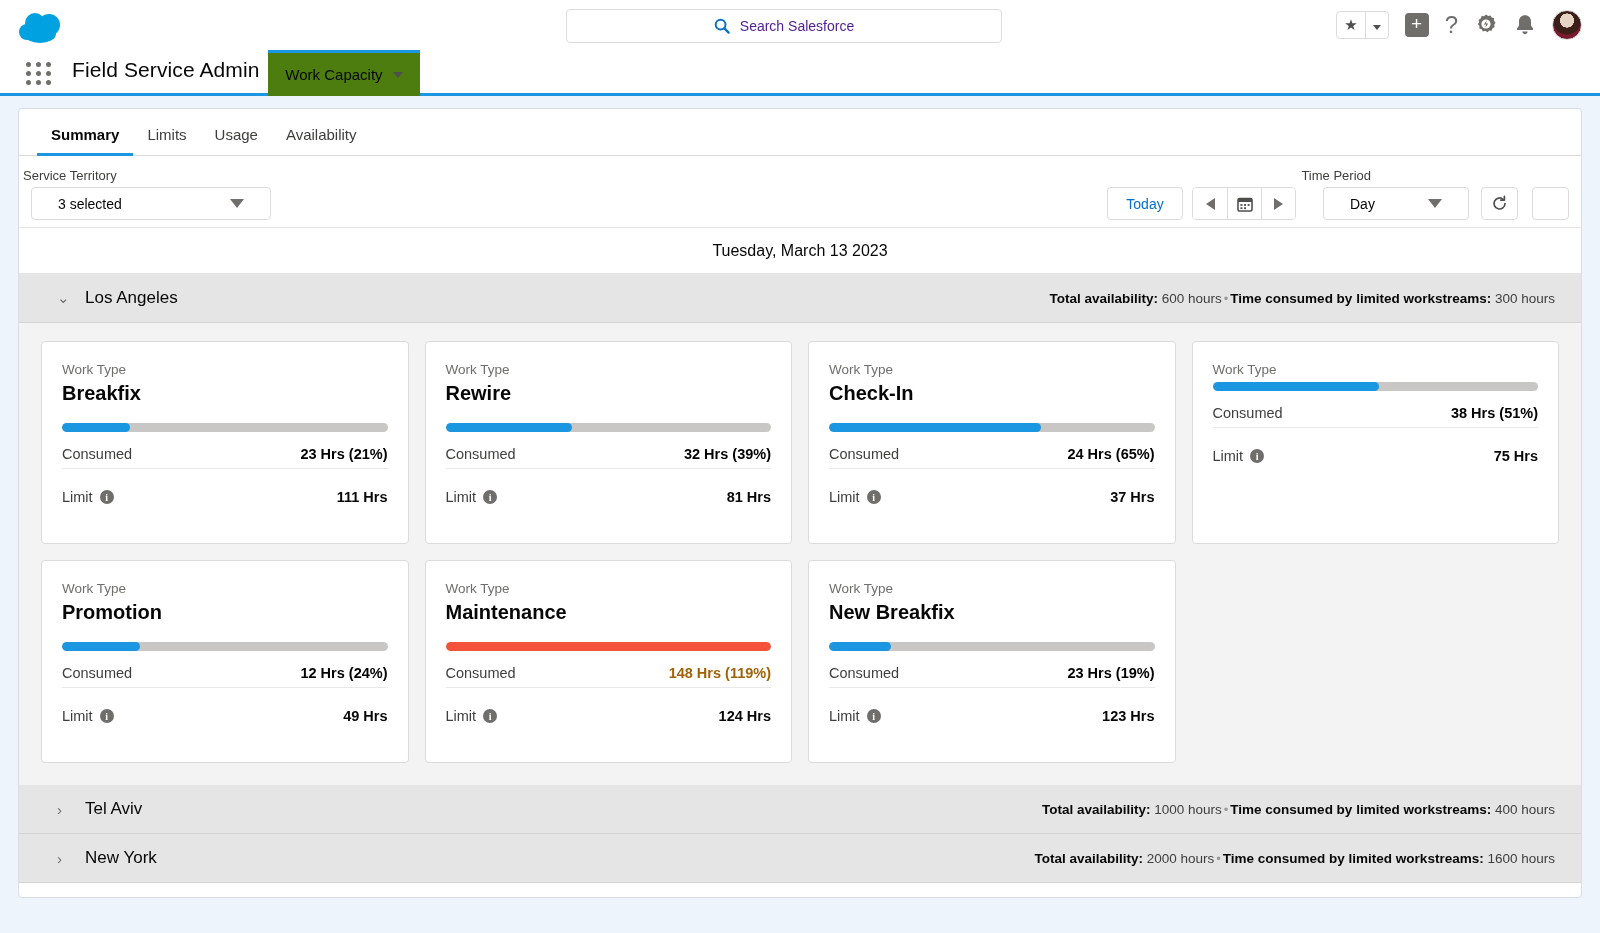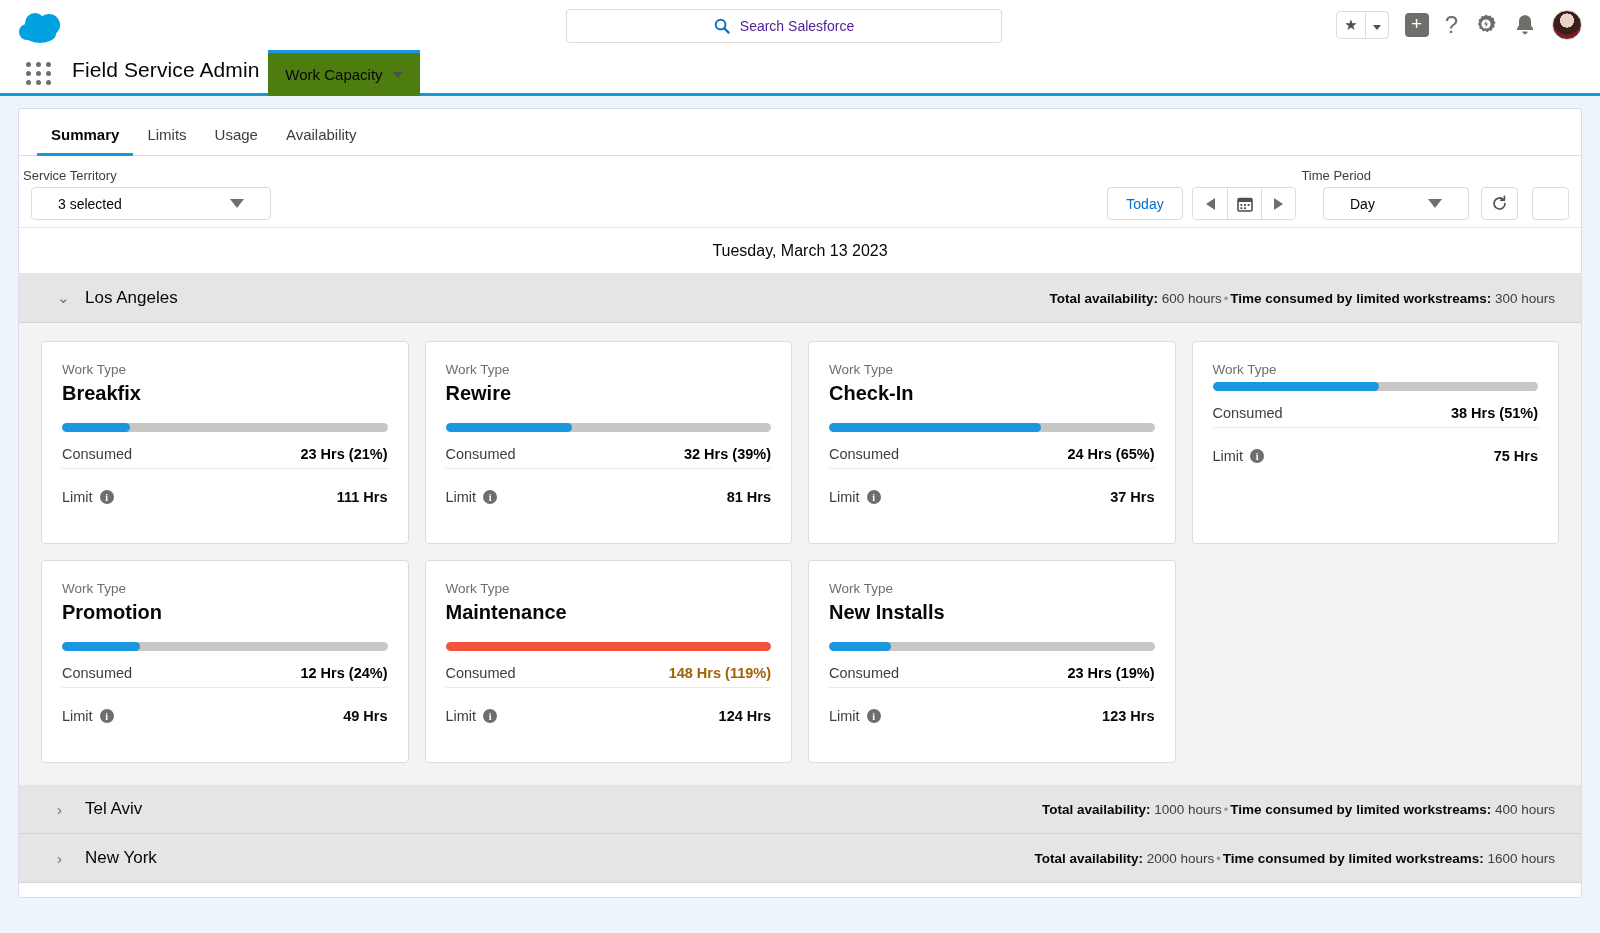--- a/index.html
+++ b/index.html
@@ -390,21 +390,21 @@
         </div>
         <div class="row-limit">
           <span>Limit</span>
           <span class="info-i">i</span>
           <span class="val">124 Hrs</span>
         </div>
       </div>
 
       <div class="card">
         <div class="wt-label">Work Type</div>
-        <div class="wt-name">New Installs</div>
+        <div class="wt-name">New Breakfix</div>
         <div class="bar">
             <span style="width:19%"></span>
           </div>
         <div class="row-consumed">
           <span>Consumed</span>
           <span class="val">23 Hrs (19%)</span>
         </div>
         <div class="row-limit">
           <span>Limit</span>
           <span class="info-i">i</span>

